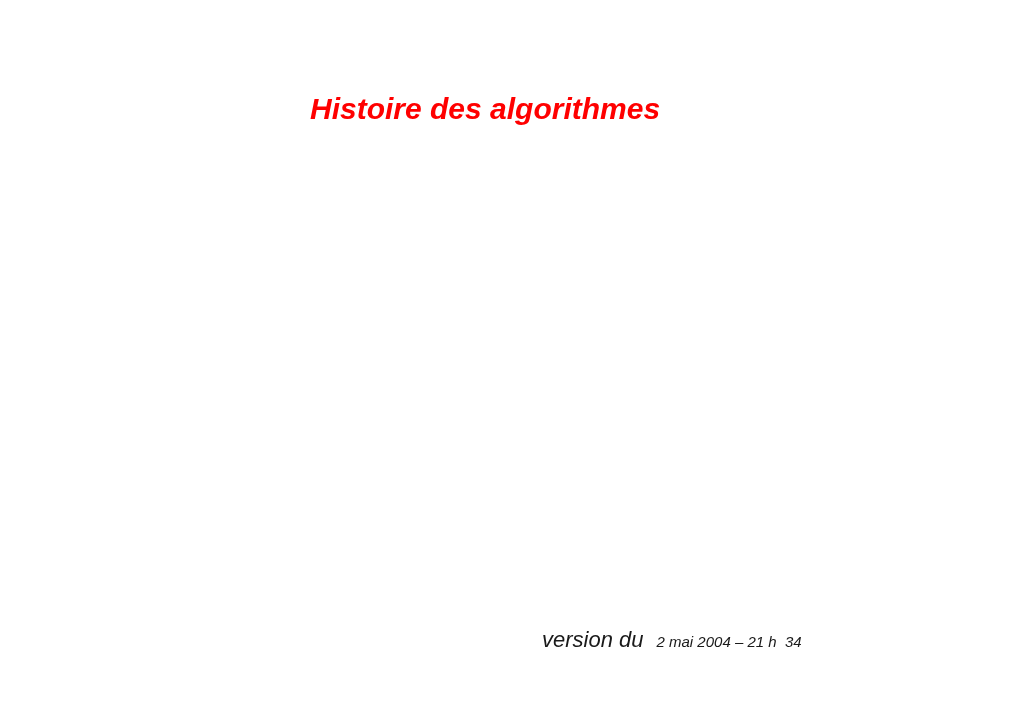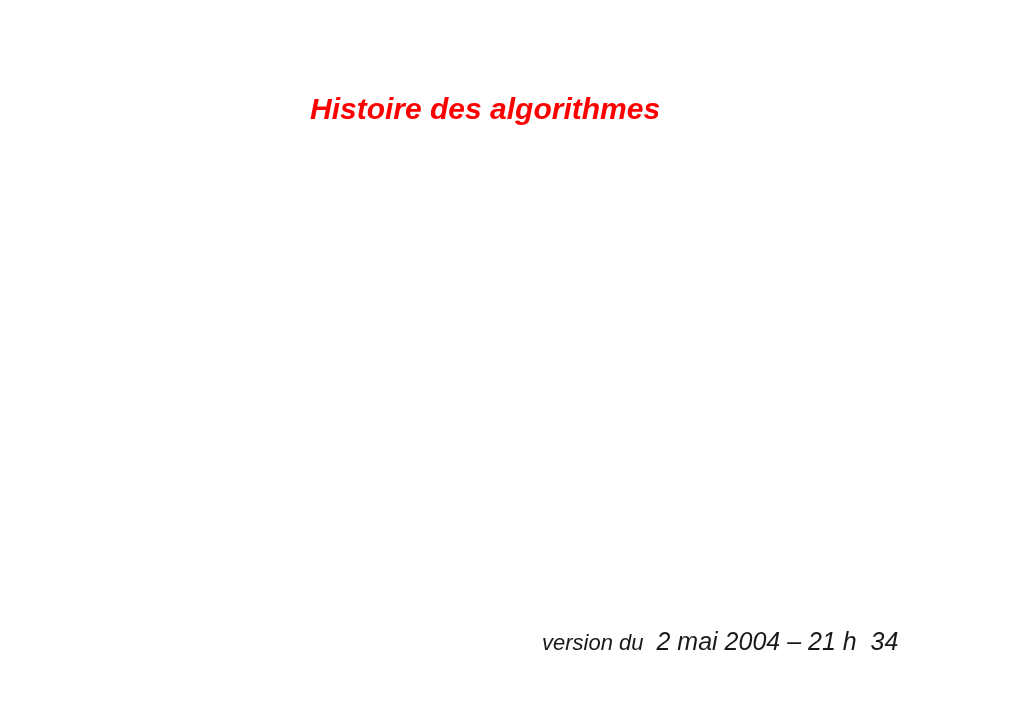--- a/index.html
+++ b/index.html
@@ -41,21 +41,21 @@
     font-family: "Liberation Sans", sans-serif;
     font-style: italic;
     font-weight: normal;
     color: #1a1a1a;
     white-space: nowrap;
   }
   .version-label {
     font-size: 22px;
   }
   .version-value {
-    font-size: 25px;
+    font-size: 15px;
     margin-left: 13px;
     margin-top: 25px;
   }
 </style>
 </head>
 <body>
 
 <div class="slide">
 
   <h1 class="slide-title">Histoire des algorithmes</h1>

